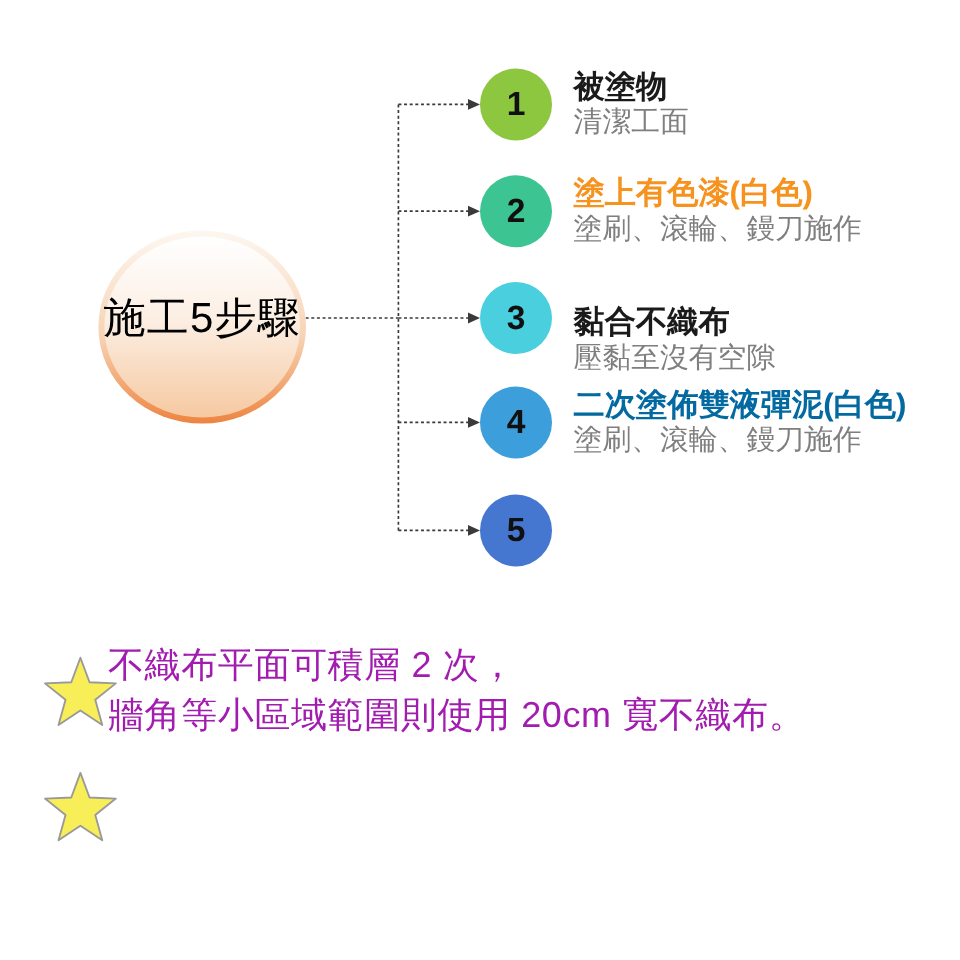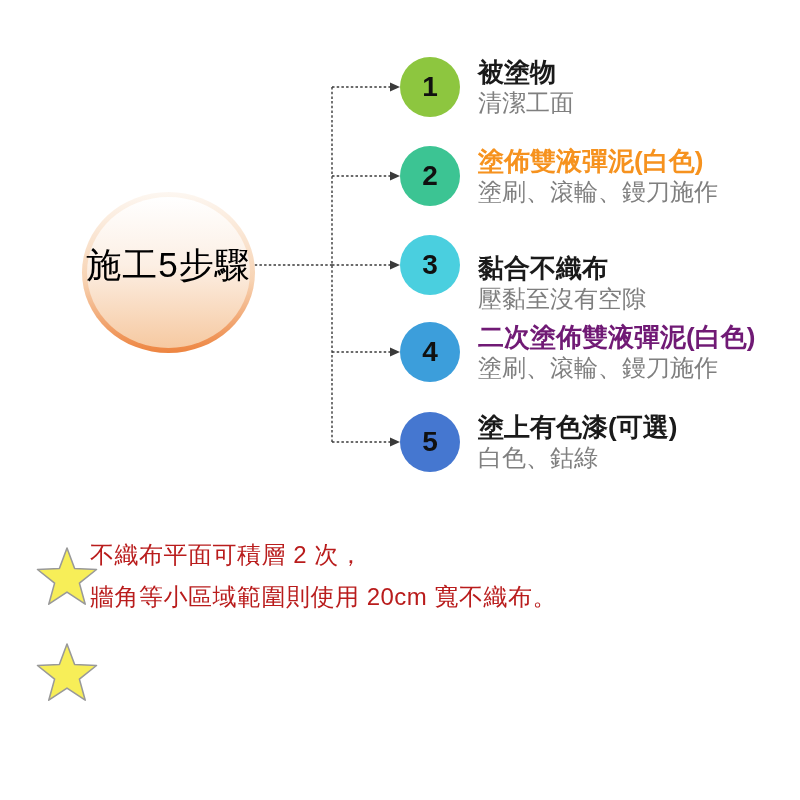--- a/index.html
+++ b/index.html
@@ -48,21 +48,21 @@
     position:absolute; left:78px; top:50%; transform:translateY(-50%);
     display:flex; flex-direction:column; gap:3px;
   }
   .step-title { font-size:26px; font-weight:bold; line-height:1.12; white-space:nowrap; color:#1a1a1a; }
   .step-sub { font-size:24px; font-weight:500; color:#7f7f7f; line-height:1.12; white-space:nowrap; }
 
   
   .note-star { position:absolute; }
   .note-star-1 { left:36px; top:545px; }
   .note-star-2 { left:36px; top:641px; }
-  .note-text { position:absolute; font-size:24px; color:#b91c1c; line-height:42px; letter-spacing:0.5px; white-space:nowrap; }
+  .note-text { position:absolute; font-size:30px; color:#a21caf; line-height:42px; letter-spacing:0.5px; white-space:nowrap; }
   .note-text-1 { left:90px; top:534px; }
   .note-text-2 { left:103px; top:648px; }
 </style>
 </head>
 <body>
 
 <div id="app">
 
   <svg class="connectors" width="800" height="520" viewBox="0 0 800 520">
     <g style="stroke: rgb(58, 58, 58);">
@@ -96,52 +96,48 @@
       <div class="step-title" style="color: rgb(26, 26, 26);">被塗物</div>
       <div class="step-sub">清潔工面</div>
     </div>
   </div>
 
   <div class="step step-2">
     <div class="step-circle" style="background-color: rgb(60, 196, 147);">
       <span class="step-num">2</span>
     </div>
     <div class="step-text">
-      <div class="step-title" style="color: rgb(246, 146, 30);">塗佈雙液彈泥(白色)</div>
+      <div class="step-title" style="color: rgb(246, 146, 30);">塗上有色漆(白色)</div>
       <div class="step-sub">塗刷、滾輪、鏝刀施作</div>
     </div>
   </div>
 
   <div class="step step-3">
     <div class="step-circle" style="background-color: rgb(74, 207, 223);">
       <span class="step-num">3</span>
     </div>
     <div class="step-text">
       <div class="step-title" style="color: rgb(26, 26, 26); margin-top: 36px;">黏合不織布</div>
       <div class="step-sub">壓黏至沒有空隙</div>
     </div>
   </div>
 
   <div class="step step-4">
     <div class="step-circle" style="background-color: rgb(60, 158, 219);">
       <span class="step-num">4</span>
     </div>
     <div class="step-text">
-      <div class="step-title" style="color: #701a75;">二次塗佈雙液彈泥(白色)</div>
+      <div class="step-title" style="color: #0369a1;">二次塗佈雙液彈泥(白色)</div>
       <div class="step-sub">塗刷、滾輪、鏝刀施作</div>
     </div>
   </div>
 
   <div class="step step-5">
     <div class="step-circle" style="background-color: rgb(69, 119, 208);">
       <span class="step-num">5</span>
-    </div>
-    <div class="step-text">
-      <div class="step-title" style="color: rgb(26, 26, 26);">塗上有色漆(可選)</div>
-      <div class="step-sub">白色、鈷綠</div>
     </div>
   </div>
 
   <svg class="note-star note-star-1" width="62" height="62" viewBox="0 0 100 100">
     <polygon points="50,5 62.3,38 97.6,39.5 70,61.5 79.4,95.5 50,76 20.6,95.5 30,61.5 2.4,39.5 37.7,38" stroke-width="2.5" stroke-linejoin="round" style="fill: rgb(247, 238, 88); stroke: rgb(153, 153, 153);"></polygon>
   </svg>
   <div class="note-text note-text-1">
     <div>不織布平面可積層 2 次，</div>
     <div>牆角等小區域範圍則使用 20cm 寬不織布。</div>
   </div>

